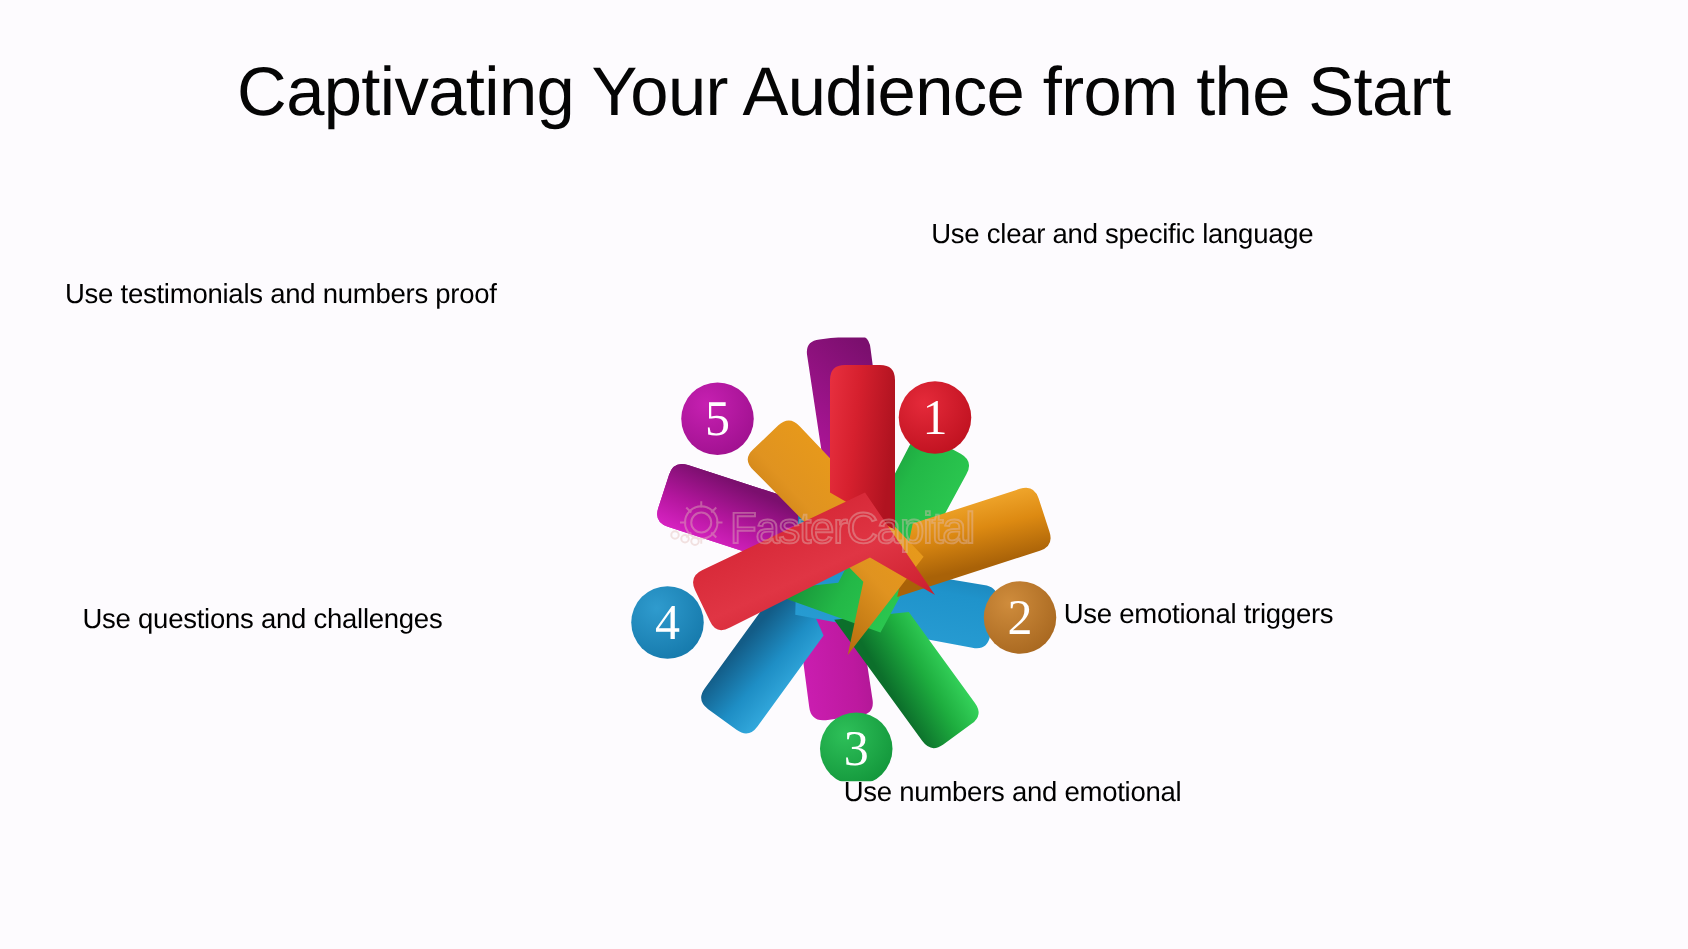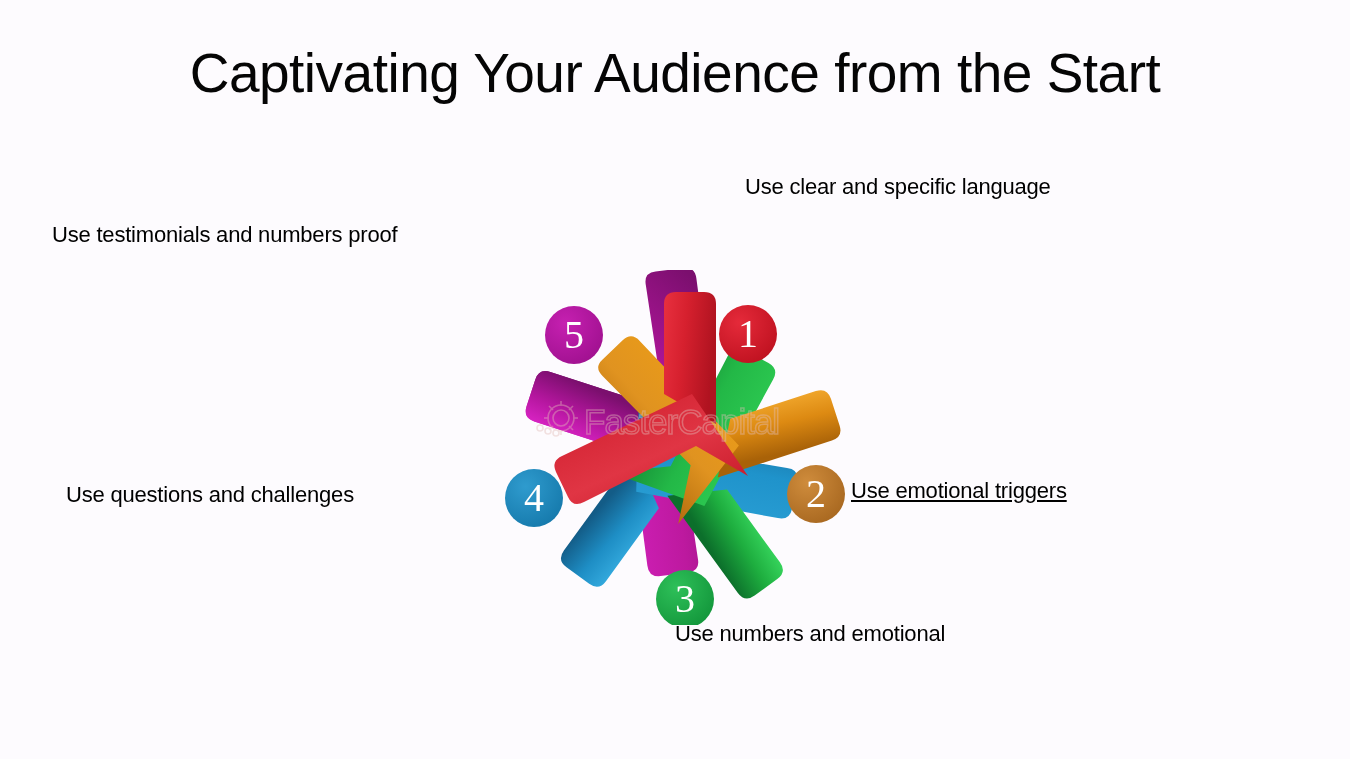--- a/index.html
+++ b/index.html
@@ -55,21 +55,21 @@
   
   .callout {
     position: absolute;
     font-size: 22px;
     line-height: 1.22;
     font-weight: 400;
     color: #000000;
     letter-spacing: -0.2px;
   }
   #callout-1 { left: 745px; top: 174px; width: 400px; text-align: left; }
-  #callout-2 { left: 851px; top: 478px; width: 400px; text-align: left; text-decoration: underline; }
+  #callout-2 { left: 851px; top: 478px; width: 400px; text-align: left; }
   #callout-3 { left: 675px; top: 621px; width: 470px; text-align: left; }
   #callout-4 { left: 18px;  top: 482px; width: 360px; text-align: left; margin-left: 48px; }
   #callout-5 { left: 52px;  top: 222px; width: 470px; text-align: left; }
 
   
   #watermark {
     position: absolute;
     left: 528px;
     top: 398px;
     width: 310px;

